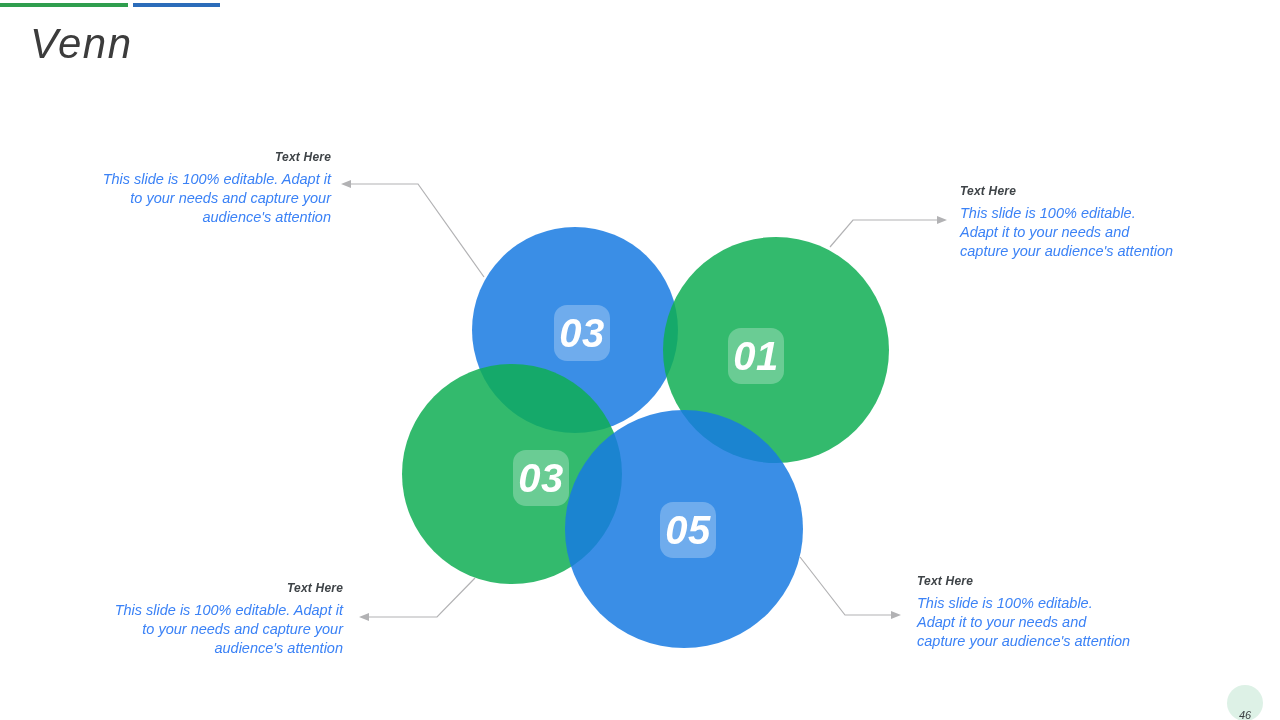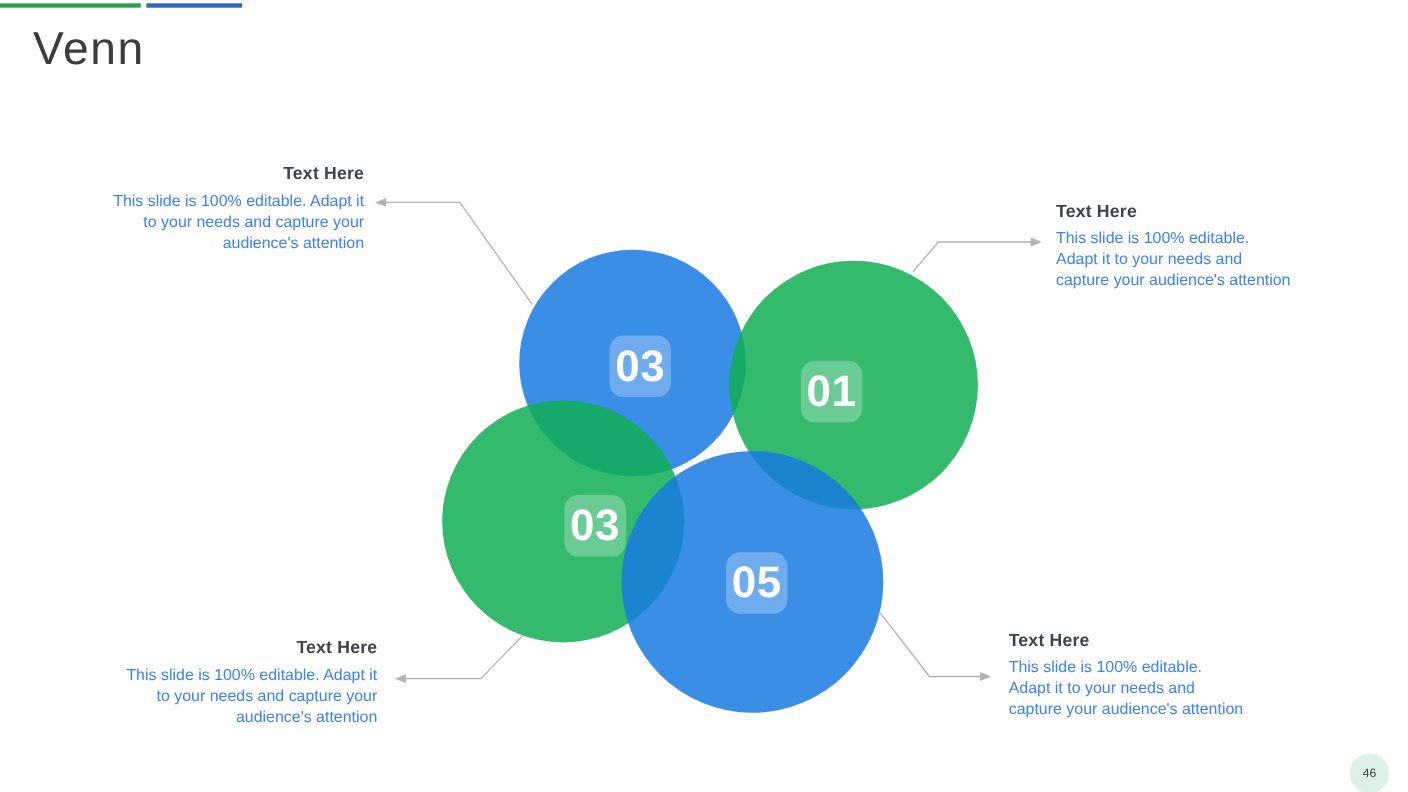--- a/index.html
+++ b/index.html
@@ -1,21 +1,21 @@
 <!DOCTYPE html>
 <html><head>
 <meta charset="utf-8">
 <style>
   * { margin: 0; padding: 0; box-sizing: border-box; }
   html, body { width: 1280px; height: 720px; overflow: hidden; }
   body {
     font-family: "Liberation Sans", "DejaVu Sans", sans-serif;
     background: #ffffff;
   }
-  .slide { position: relative; width: 1280px; height: 720px; background: #fff; }
+  .slide { position: relative; width: 1280px; height: 720px; background: #fff; font-style: italic; }
 
   
   .bar { position: absolute; top: 3px; height: 4px; }
   .bar-green { left: 0; width: 128px; }
   .bar-blue  { left: 133px; width: 87px; }
 
   
   .title {
     position: absolute; left: 30px; top: 20px;
     font-size: 42px; font-weight: 400; letter-spacing: 1.5px;
@@ -42,36 +42,36 @@
     color: #ffffff; font-size: 40px; font-weight: 700; letter-spacing: 0.5px;
   }
   .b02 { left: 554px; top: 305px; }
   .b01 { left: 728px; top: 328px; }
   .b03 { left: 485px; top: 450px; margin-left: 28px; }
   .b04 { left: 660px; top: 502px; }
 
   
   .callout { position: absolute; z-index: 3; }
   .callout .heading {
-    font-size: 16px; font-weight: 700; color: #3e4347;
+    font-size: 12px; font-weight: 700; color: #3e4347;
     margin-bottom: 6px; letter-spacing: 0.2px;
   }
   .callout .line {
     display: block; white-space: nowrap;
     font-size: 14.5px; line-height: 19px; color: #3b82f6;
   }
   .co-tl { right: 949px; top: 150px; text-align: right; }
   .co-tr { left: 960px;  top: 184px; text-align: left; }
   .co-bl { right: 937px; top: 581px; text-align: right; }
   .co-br { left: 917px;  top: 574px; text-align: left; }
 
   
   .page-badge {
     position: absolute; left: 1227px; top: 685px; width: 36px; height: 36px;
-    border-radius: 50%; display: flex; align-items: center; justify-content: center;
+    border-radius: 50%; display: flex; align-items: flex-end; justify-content: center;
     font-size: 11px; color: #3c4043; z-index: 4;
   }
 </style>
 </head>
 <body>
 
 <div class="slide">
 
   <div class="bar bar-green" style="background: rgb(47, 158, 78);"></div>
   <div class="bar bar-blue" style="background: rgb(43, 108, 186);"></div>

